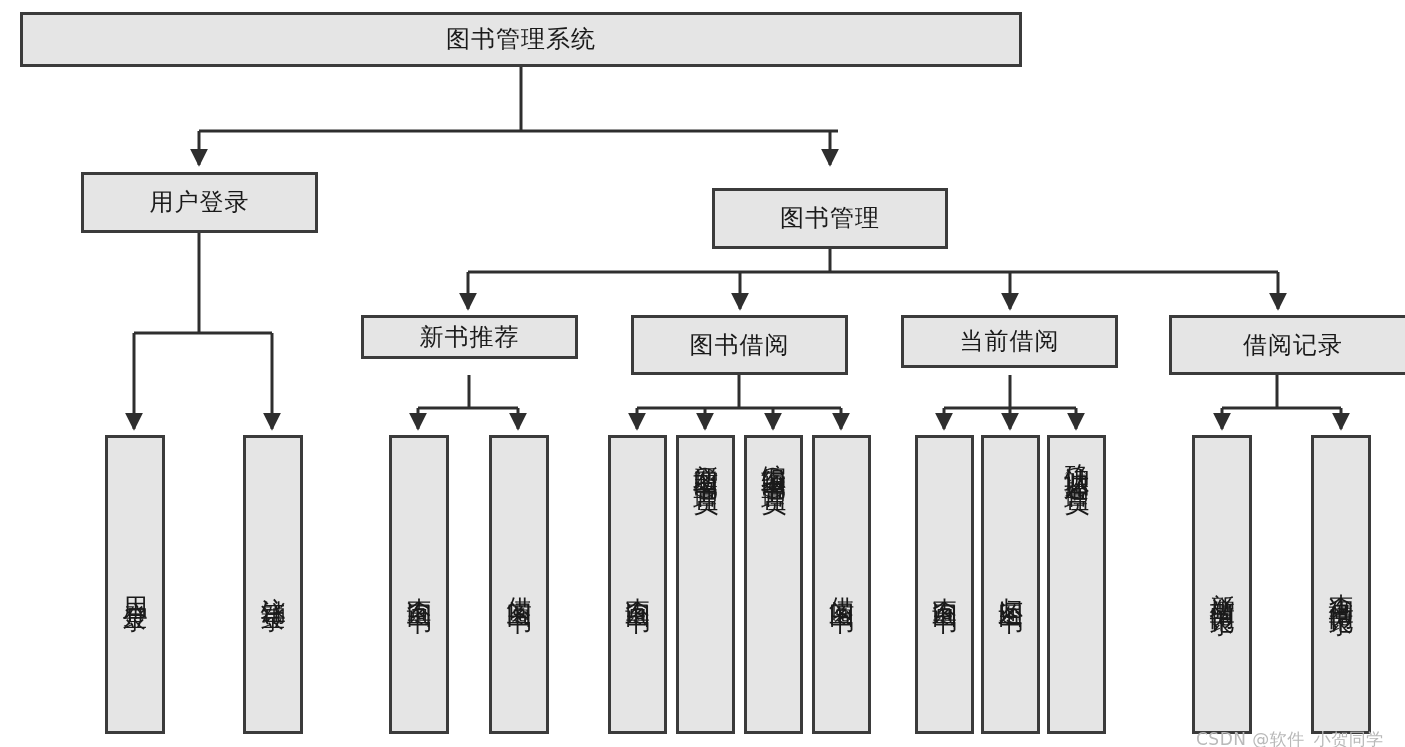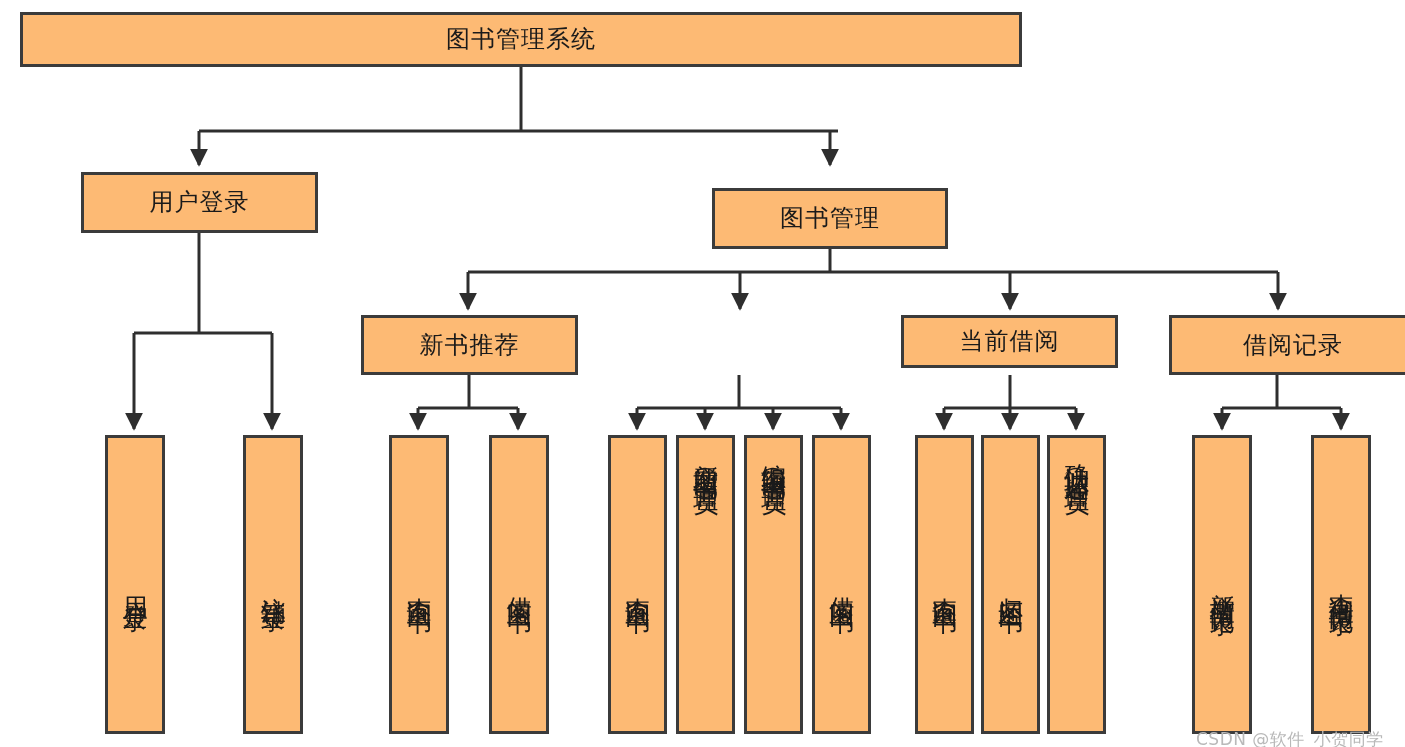--- a/index.html
+++ b/index.html
@@ -17,21 +17,21 @@
   }
   svg#edges{
     position:absolute;
     left:0; top:0;
     width:1405px; height:747px;
     pointer-events:none;
   }
   .node{
     position:absolute;
     box-sizing:border-box;
-    background:#fdba74;
+    background:#e5e5e5;
     border:3px solid #3b3b3b;
     display:flex;
     align-items:center;
     justify-content:center;
     text-align:center;
   }
   .node.root, .node.lvl2, .node.lvl3{
     font-size:24px;
     letter-spacing:1px;
     line-height:1.2;
@@ -127,22 +127,25 @@
     <span class="label">图书管理系统</span>
   </div>
 
   <div class="node lvl2" style="left:81px; top:172px; width:237px; height:61px;">
     <span class="label">用户登录</span>
   </div>
   <div class="node lvl2" style="left:712px; top:188px; width:236px; height:61px;">
     <span class="label">图书管理</span>
   </div>
 
-  <div class="node lvl3" style="left:361px; top:315px; width:217px; height:60px;">
+  <div class="node lvl3" style="left:361px; top:315px; width:217px; height:44px;">
     <span class="label">新书推荐</span>
+  </div>
+  <div class="node lvl3" style="left:631px; top:315px; width:217px; height:60px;">
+    <span class="label">图书借阅</span>
   </div>
   <div class="node lvl3" style="left:901px; top:315px; width:217px; height:53px;">
     <span class="label">当前借阅</span>
   </div>
   <div class="node lvl3" style="left:1169px; top:315px; width:248px; height:60px;">
     <span class="label">借阅记录</span>
   </div>
 
   <div class="node leaf center-text" style="left:105px; top:435px; width:60px; height:299px;">
     <span class="label">用户登录</span>

